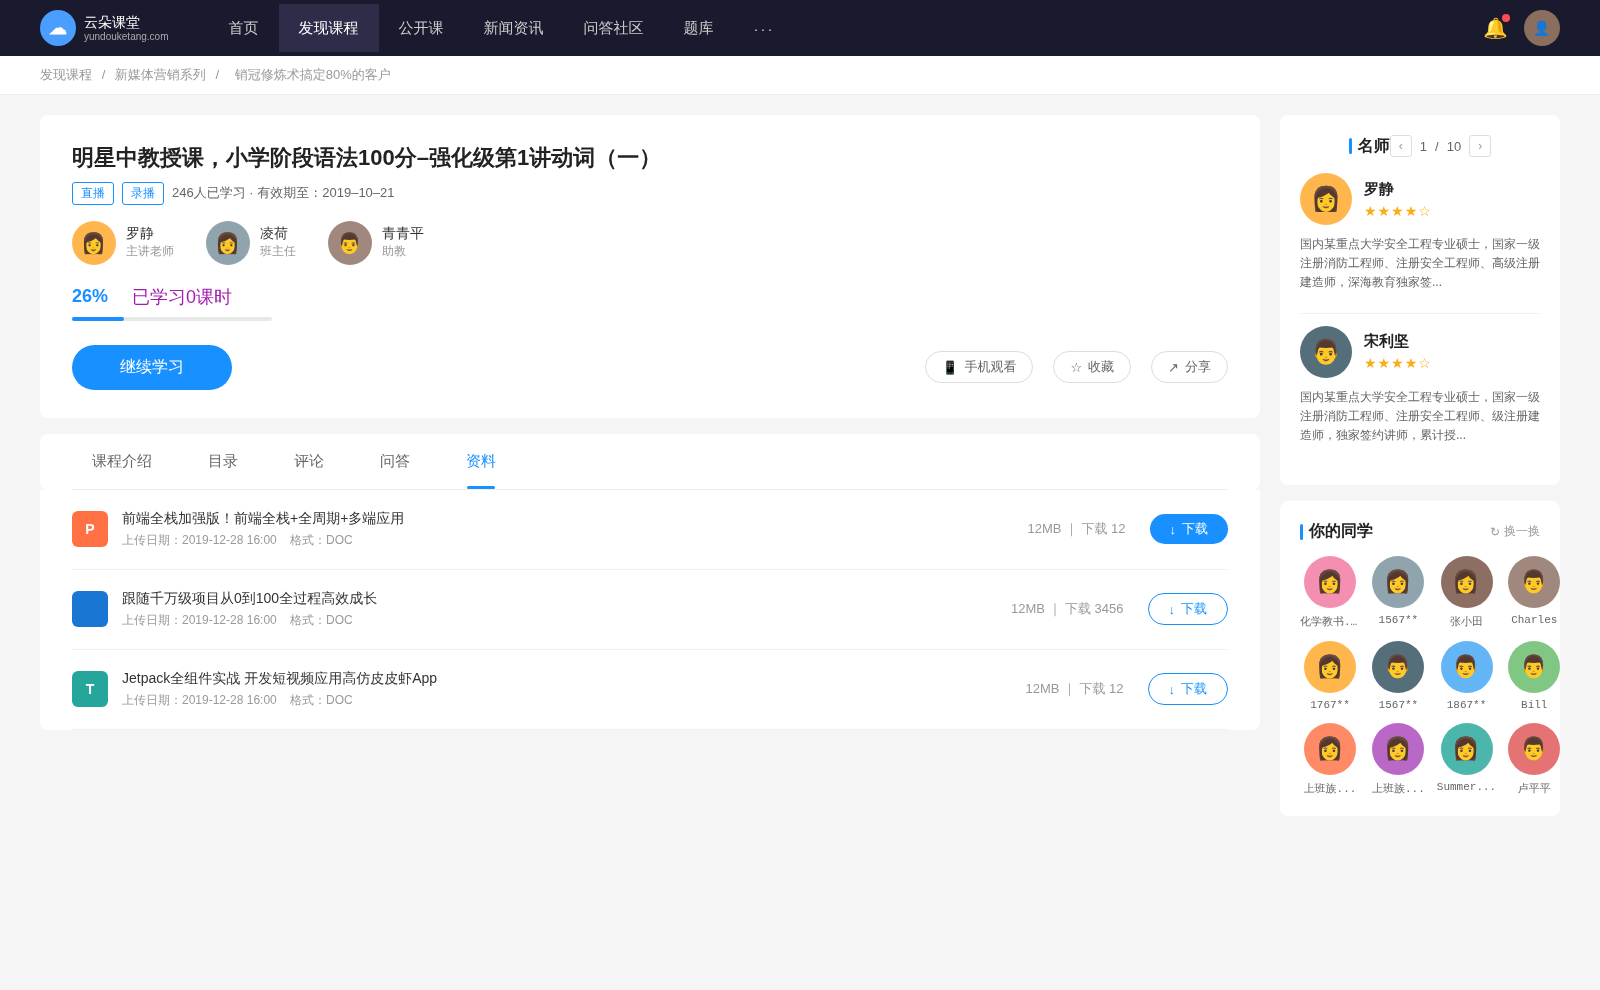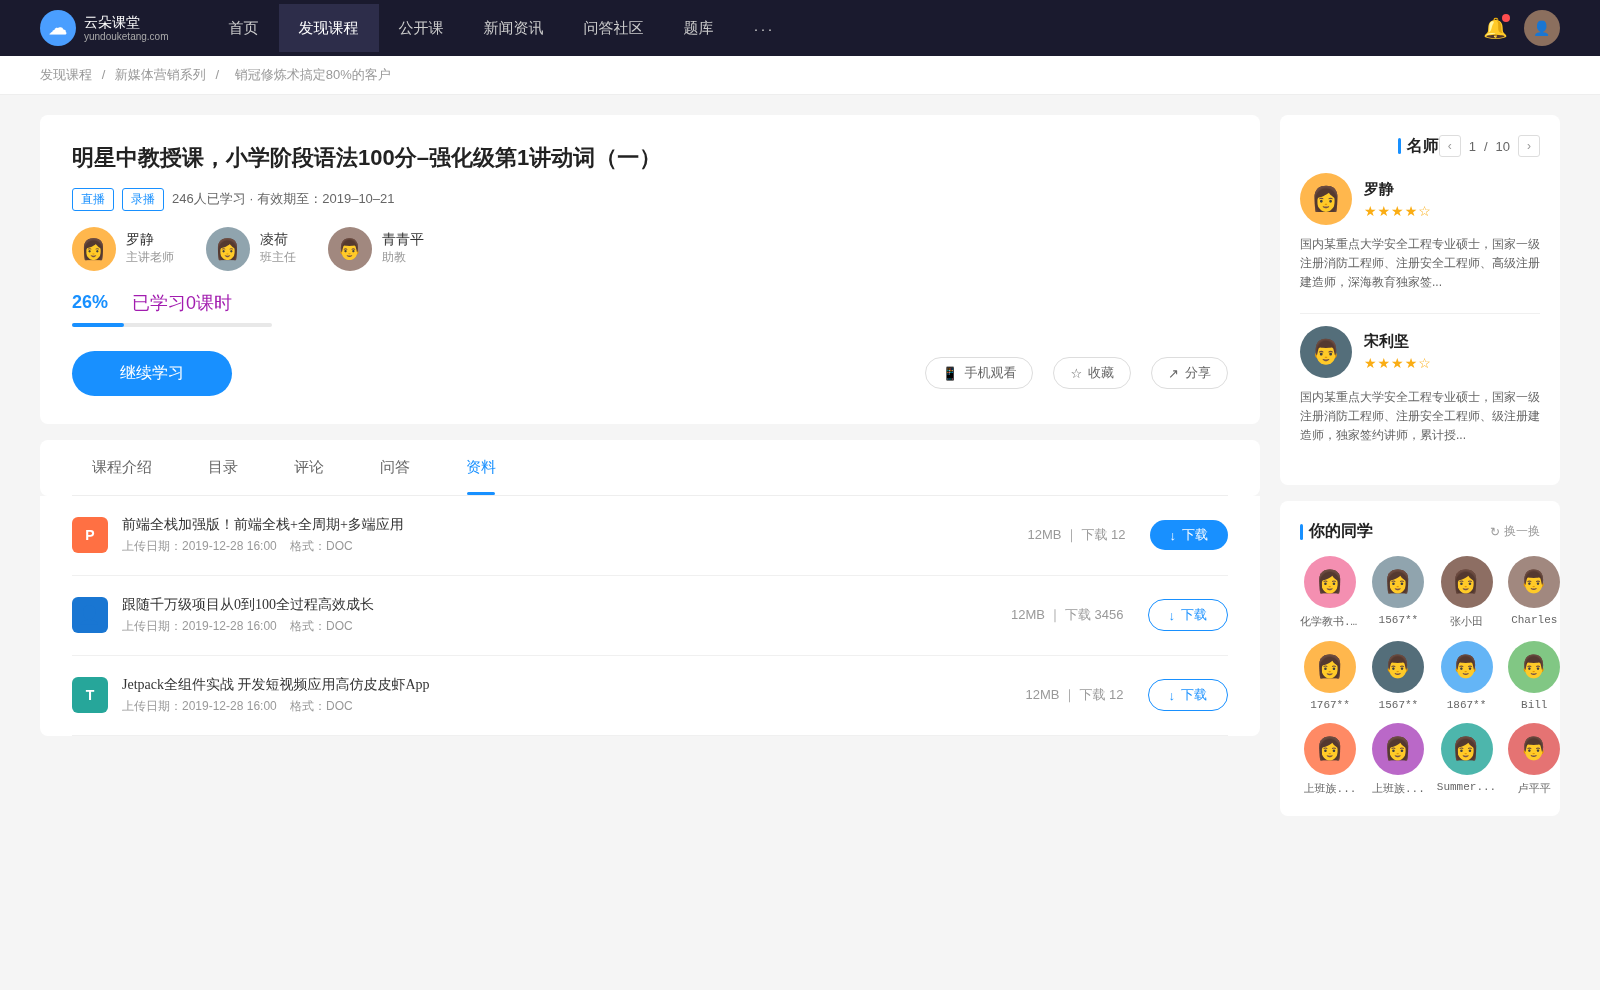--- a/index.html
+++ b/index.html
@@ -25,21 +25,21 @@
     .breadcrumb a { color: #999; text-decoration: none; }
     .breadcrumb span { margin: 0 6px; }
 
     
     .main { display: flex; gap: 20px; padding: 20px 40px; max-width: 1600px; }
     .content { flex: 1; }
     .sidebar { width: 280px; flex-shrink: 0; }
 
     
     .course-card { background: white; border-radius: 8px; padding: 28px 32px; margin-bottom: 16px; }
-    .course-title { font-size: 22px; font-weight: bold; color: #222; margin-bottom: 14px; line-height: 1.4; }
+    .course-title { font-size: 22px; font-weight: bold; color: #222; margin-bottom: 8px; line-height: 1.4; }
     .course-badges { display: flex; align-items: center; gap: 8px; margin-bottom: 16px; }
     .badge { padding: 2px 8px; border-radius: 3px; font-size: 12px; font-weight: 500; }
     .badge-live { border: 1px solid #1890ff; color: #1890ff; }
     .badge-record { border: 1px solid #1890ff; color: #1890ff; }
     .course-meta { color: #666; font-size: 13px; }
     .course-teachers { display: flex; gap: 32px; margin-bottom: 20px; }
     .teacher-item { display: flex; align-items: center; gap: 10px; }
     .teacher-avatar { width: 44px; height: 44px; border-radius: 50%; background: #ddd; overflow: hidden; }
     .teacher-avatar-img { width: 100%; height: 100%; object-fit: cover; display: flex; align-items: center; justify-content: center; font-size: 20px; }
     .teacher-name { font-size: 14px; font-weight: 500; color: #333; }
@@ -63,29 +63,29 @@
     .tab.active::after { content: ''; position: absolute; bottom: 0; left: 50%; transform: translateX(-50%); width: 28px; height: 3px; background: #1890ff; border-radius: 2px; }
 
     
     .resources { background: white; border-radius: 0 0 8px 8px; padding: 0 32px; }
     .resource-item { display: flex; align-items: center; padding: 20px 0; border-bottom: 1px solid #f0f0f0; }
     .resource-icon { width: 36px; height: 36px; border-radius: 6px; display: flex; align-items: center; justify-content: center; color: white; font-size: 14px; font-weight: bold; margin-right: 14px; flex-shrink: 0; }
     .resource-icon.orange { background: #ff7043; }
     .resource-icon.blue { background: #1976d2; }
     .resource-icon.teal { background: #26a69a; }
     .resource-info { flex: 1; }
-    .resource-name { font-size: 14px; font-weight: 500; color: #333; margin-bottom: 4px; font-family: Liberation Serif, serif; }
+    .resource-name { font-size: 14px; font-weight: 500; color: #333; margin-bottom: 4px; }
     .resource-meta { font-size: 12px; color: #999; }
     .resource-stats { color: #999; font-size: 13px; margin-right: 24px; white-space: nowrap; }
     .btn-download { background: white; border: 1px solid #1890ff; color: #1890ff; border-radius: 20px; padding: 6px 20px; font-size: 13px; cursor: pointer; display: flex; align-items: center; gap: 6px; white-space: nowrap; }
     .btn-download-filled { background: #1890ff; border: none; color: white; border-radius: 20px; padding: 6px 20px; font-size: 13px; cursor: pointer; display: flex; align-items: center; gap: 6px; white-space: nowrap; }
 
     
     .sidebar-card { background: white; border-radius: 8px; padding: 20px; margin-bottom: 16px; }
-    .sidebar-header { display: flex; align-items: center; justify-content: flex-end; margin-bottom: 16px; }
+    .sidebar-header { display: flex; align-items: center; justify-content: center; margin-bottom: 16px; }
     .sidebar-title { font-size: 16px; font-weight: bold; color: #222; display: flex; align-items: center; gap: 6px; }
     .sidebar-title::before { content: ''; width: 3px; height: 16px; background: #1890ff; border-radius: 2px; display: inline-block; }
     .pagination { display: flex; align-items: center; gap: 8px; font-size: 13px; color: #666; }
     .page-btn { width: 22px; height: 22px; border: 1px solid #ddd; border-radius: 3px; display: flex; align-items: center; justify-content: center; cursor: pointer; font-size: 12px; color: #999; }
     .teacher-card { margin-bottom: 20px; }
     .teacher-card-header { display: flex; align-items: center; gap: 12px; margin-bottom: 10px; }
     .teacher-card-avatar { width: 52px; height: 52px; border-radius: 50%; overflow: hidden; background: #ddd; flex-shrink: 0; display: flex; align-items: center; justify-content: center; font-size: 24px; }
     .teacher-card-name { font-size: 15px; font-weight: 600; color: #222; margin-bottom: 4px; }
     .stars { color: #faad14; font-size: 14px; letter-spacing: 1px; }
     .teacher-card-desc { font-size: 12px; color: #666; line-height: 1.6; }

